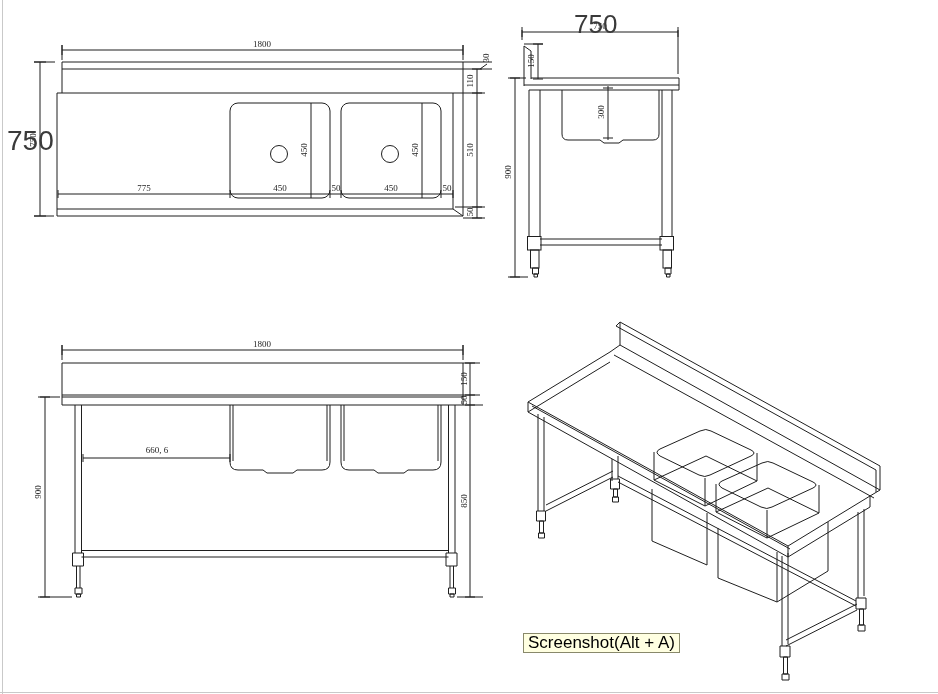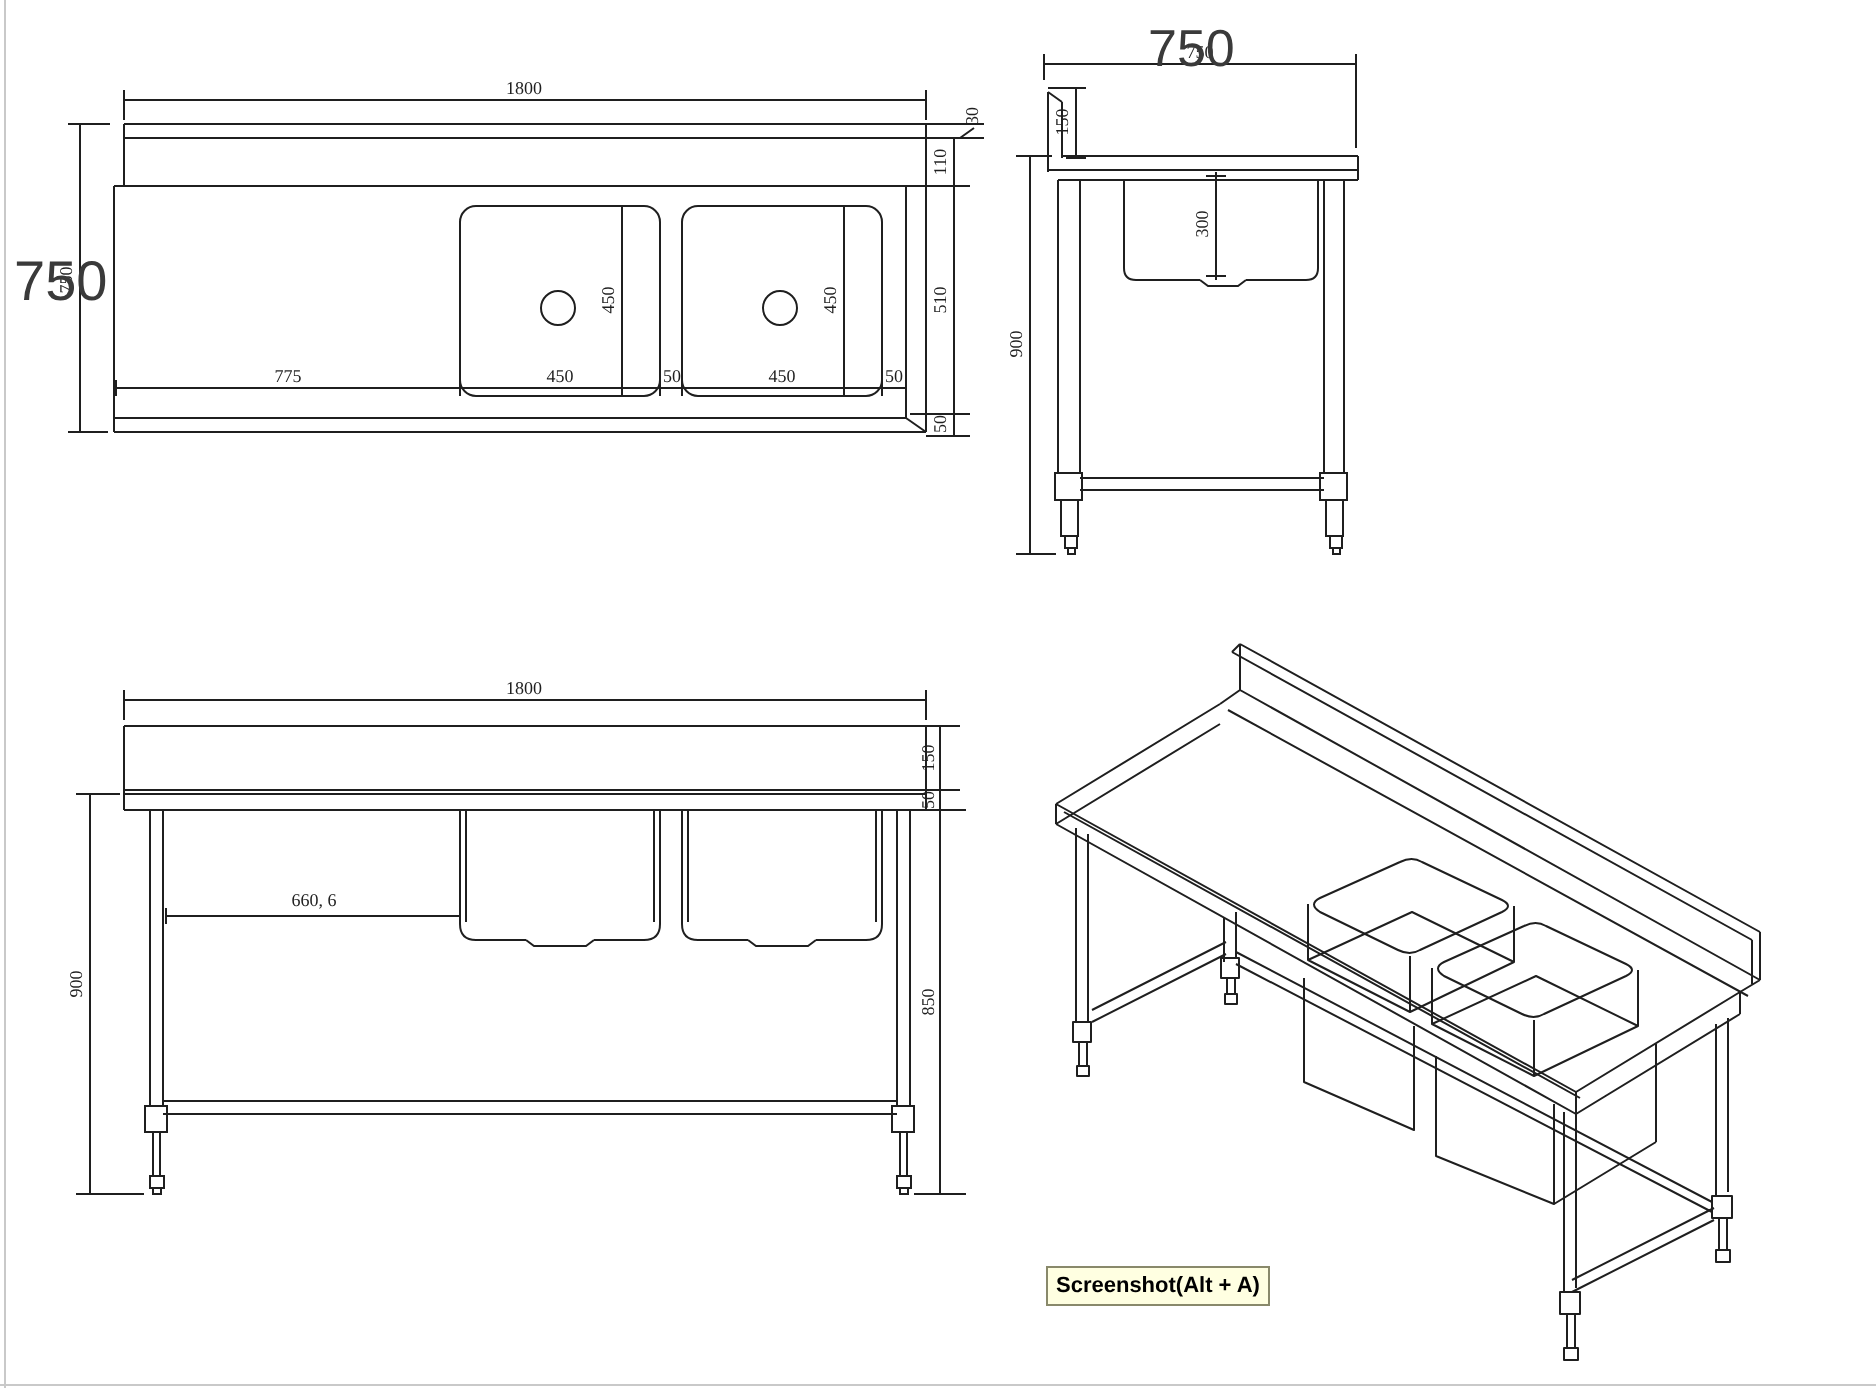--- a/index.html
+++ b/index.html
@@ -3,21 +3,21 @@
 <meta charset="utf-8">
 <style>
   html,body{margin:0;padding:0;background:#ffffff;}
   #screen{position:relative;width:938px;height:694px;background:#ffffff;overflow:hidden;
           font-family:"Liberation Sans",sans-serif;}
   svg{position:absolute;left:0;top:0;}
   .dim-text{font-family:"Liberation Serif",serif;font-size:9px;fill:#1f1f1f;}
   .big-label{font-family:"Liberation Sans",sans-serif;fill:#3a3a3a;}
   #tooltip{position:absolute;left:523px;top:633px;height:16px;line-height:16px;
            background:#ffffe1;border:1px solid #89896b;padding:1px 4px;
-           font-size:11px;color:#000;white-space:nowrap;font-weight:bold;}
+           font-size:17px;color:#000;white-space:nowrap;}
   .edge-v{position:absolute;left:2px;top:0;width:1px;height:694px;background:#c9c9c9;}
   .edge-h{position:absolute;left:0;top:692px;width:938px;height:1px;background:#c9c9c9;}
 </style>
 </head>
 <body>
 
 <div id="screen">
   <div class="edge-v"></div>
   <div class="edge-h"></div>
 

